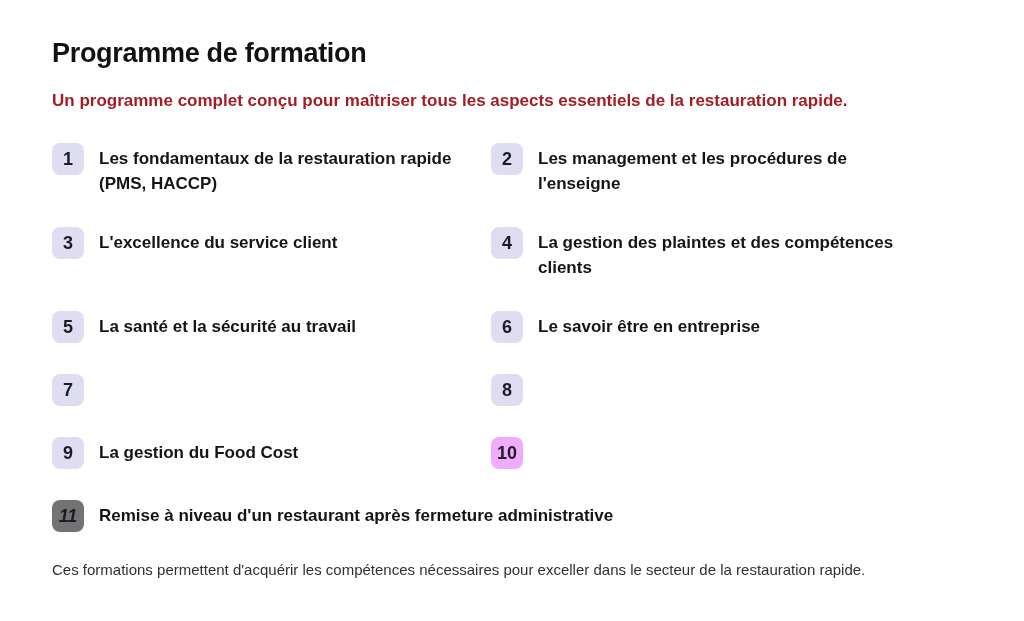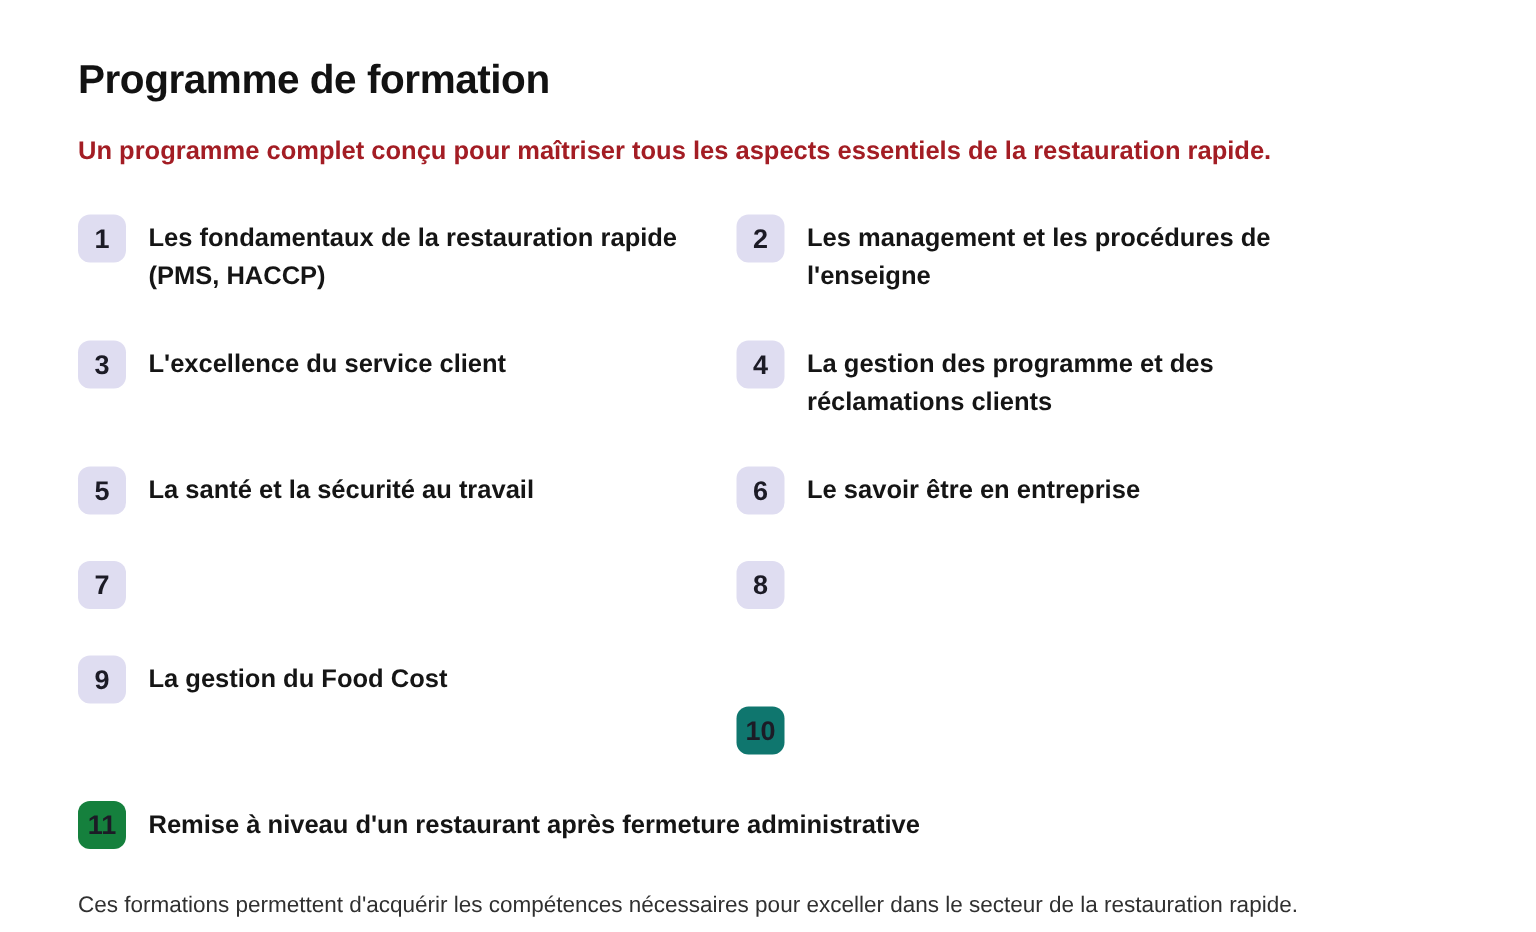--- a/index.html
+++ b/index.html
@@ -92,21 +92,21 @@
     <span class="label">Les management et les procédures de l'enseigne</span>
   </div>
 
   <div class="module">
     <span class="badge" style="background: rgb(223, 221, 241); color: rgb(28, 27, 38);">3</span>
     <span class="label">L'excellence du service client</span>
   </div>
 
   <div class="module">
     <span class="badge" style="background: rgb(223, 221, 241); color: rgb(28, 27, 38);">4</span>
-    <span class="label">La gestion des programme et des réclamations clients</span>
+    <span class="label">La gestion des plaintes et des compétences clients</span>
   </div>
 
   <div class="module">
     <span class="badge" style="background: rgb(223, 221, 241); color: rgb(28, 27, 38);">5</span>
     <span class="label">La santé et la sécurité au travail</span>
   </div>
 
   <div class="module">
     <span class="badge" style="background: rgb(223, 221, 241); color: rgb(28, 27, 38);">6</span>
     <span class="label">Le savoir être en entreprise</span>
@@ -119,22 +119,22 @@
   <div class="module">
     <span class="badge" style="background: rgb(223, 221, 241); color: rgb(28, 27, 38);">8</span>
   </div>
 
   <div class="module">
     <span class="badge" style="background: rgb(223, 221, 241); color: rgb(28, 27, 38);">9</span>
     <span class="label">La gestion du Food Cost</span>
   </div>
 
   <div class="module">
-    <span class="badge" style="background: #0f766e; color: rgb(28, 27, 38); margin-top: 34px;">10</span>
+    <span class="badge" style="background: #f0abfc; color: rgb(28, 27, 38);">10</span>
   </div>
 
   <div class="module full">
-    <span class="badge" style="background: #15803d; color: rgb(28, 27, 38);">11</span>
+    <span class="badge" style="background: #737373; color: rgb(28, 27, 38); font-style: italic;">11</span>
     <span class="label">Remise à niveau d'un restaurant après fermeture administrative</span>
   </div>
 </div>
   <p class="footer-note">Ces formations permettent d'acquérir les compétences nécessaires pour exceller dans le secteur de la restauration rapide.</p>
 </div>
 
 </body></html>

